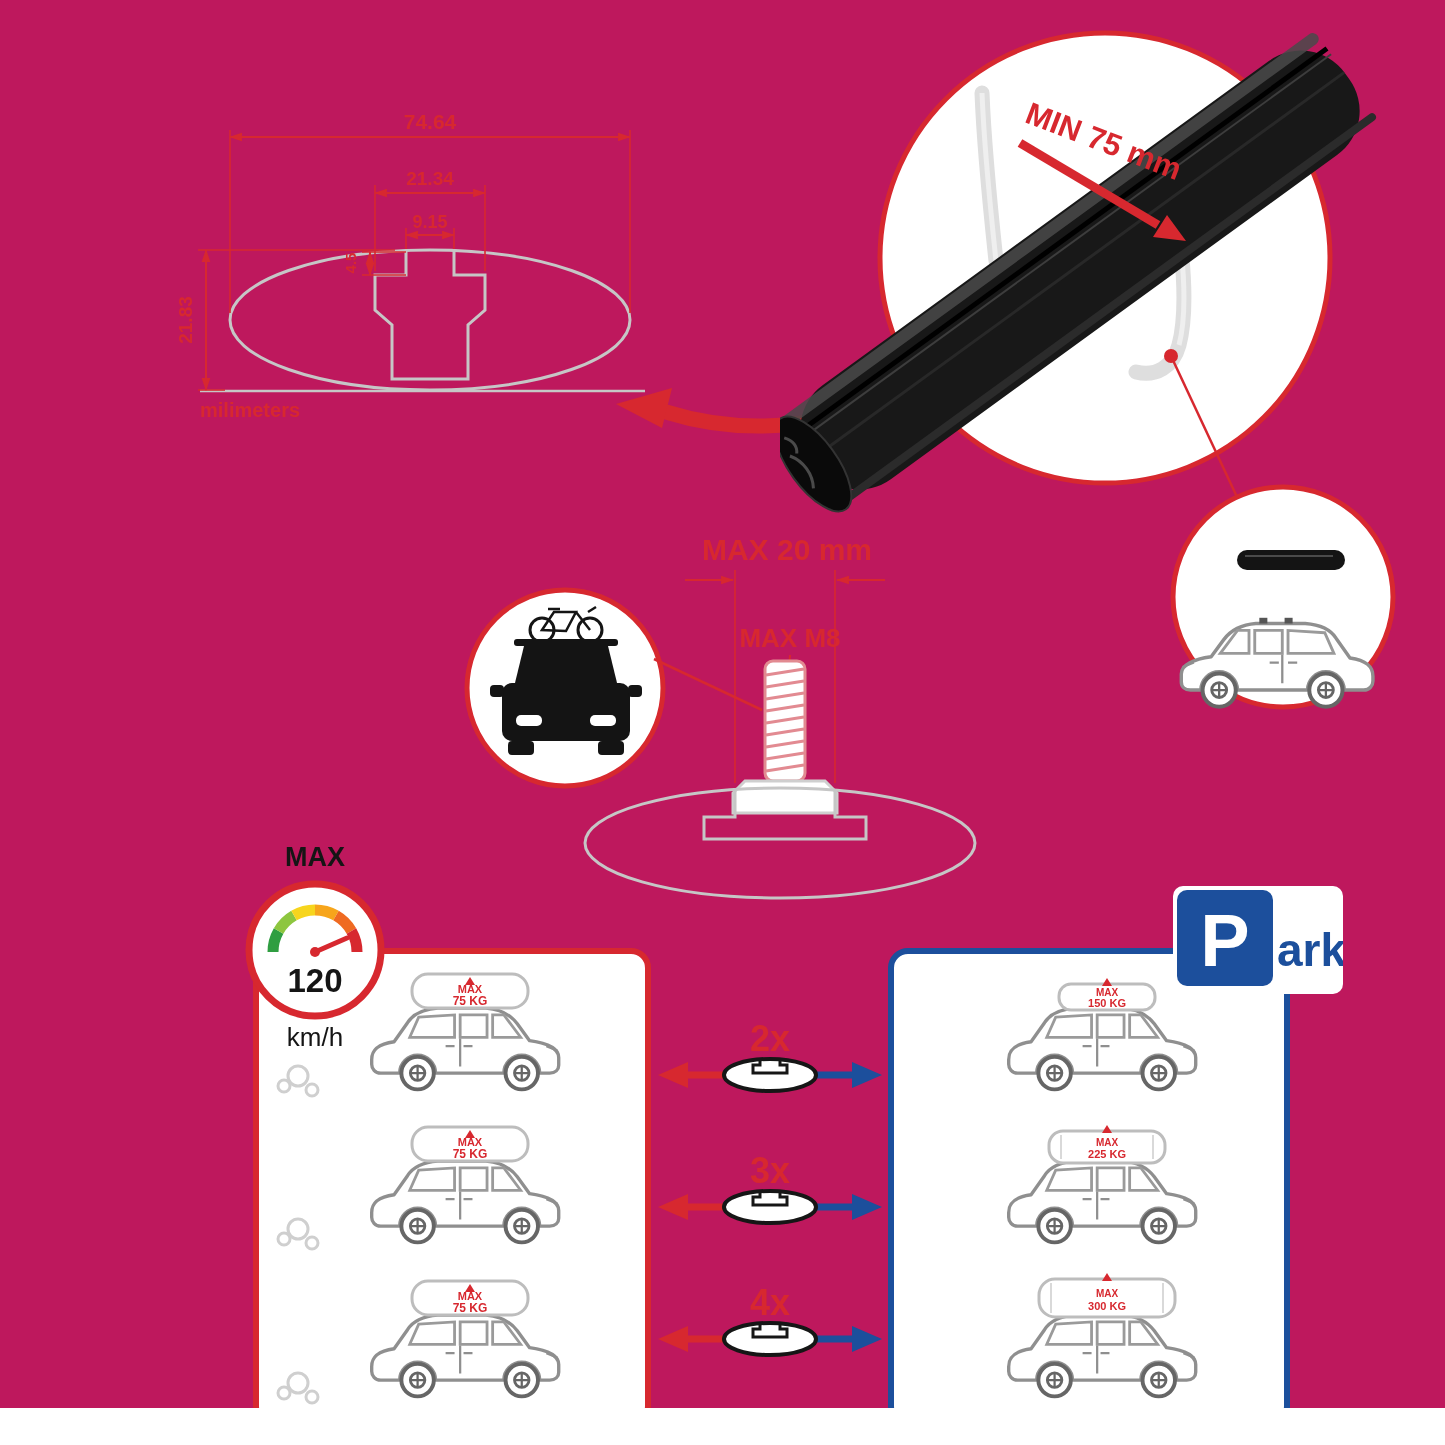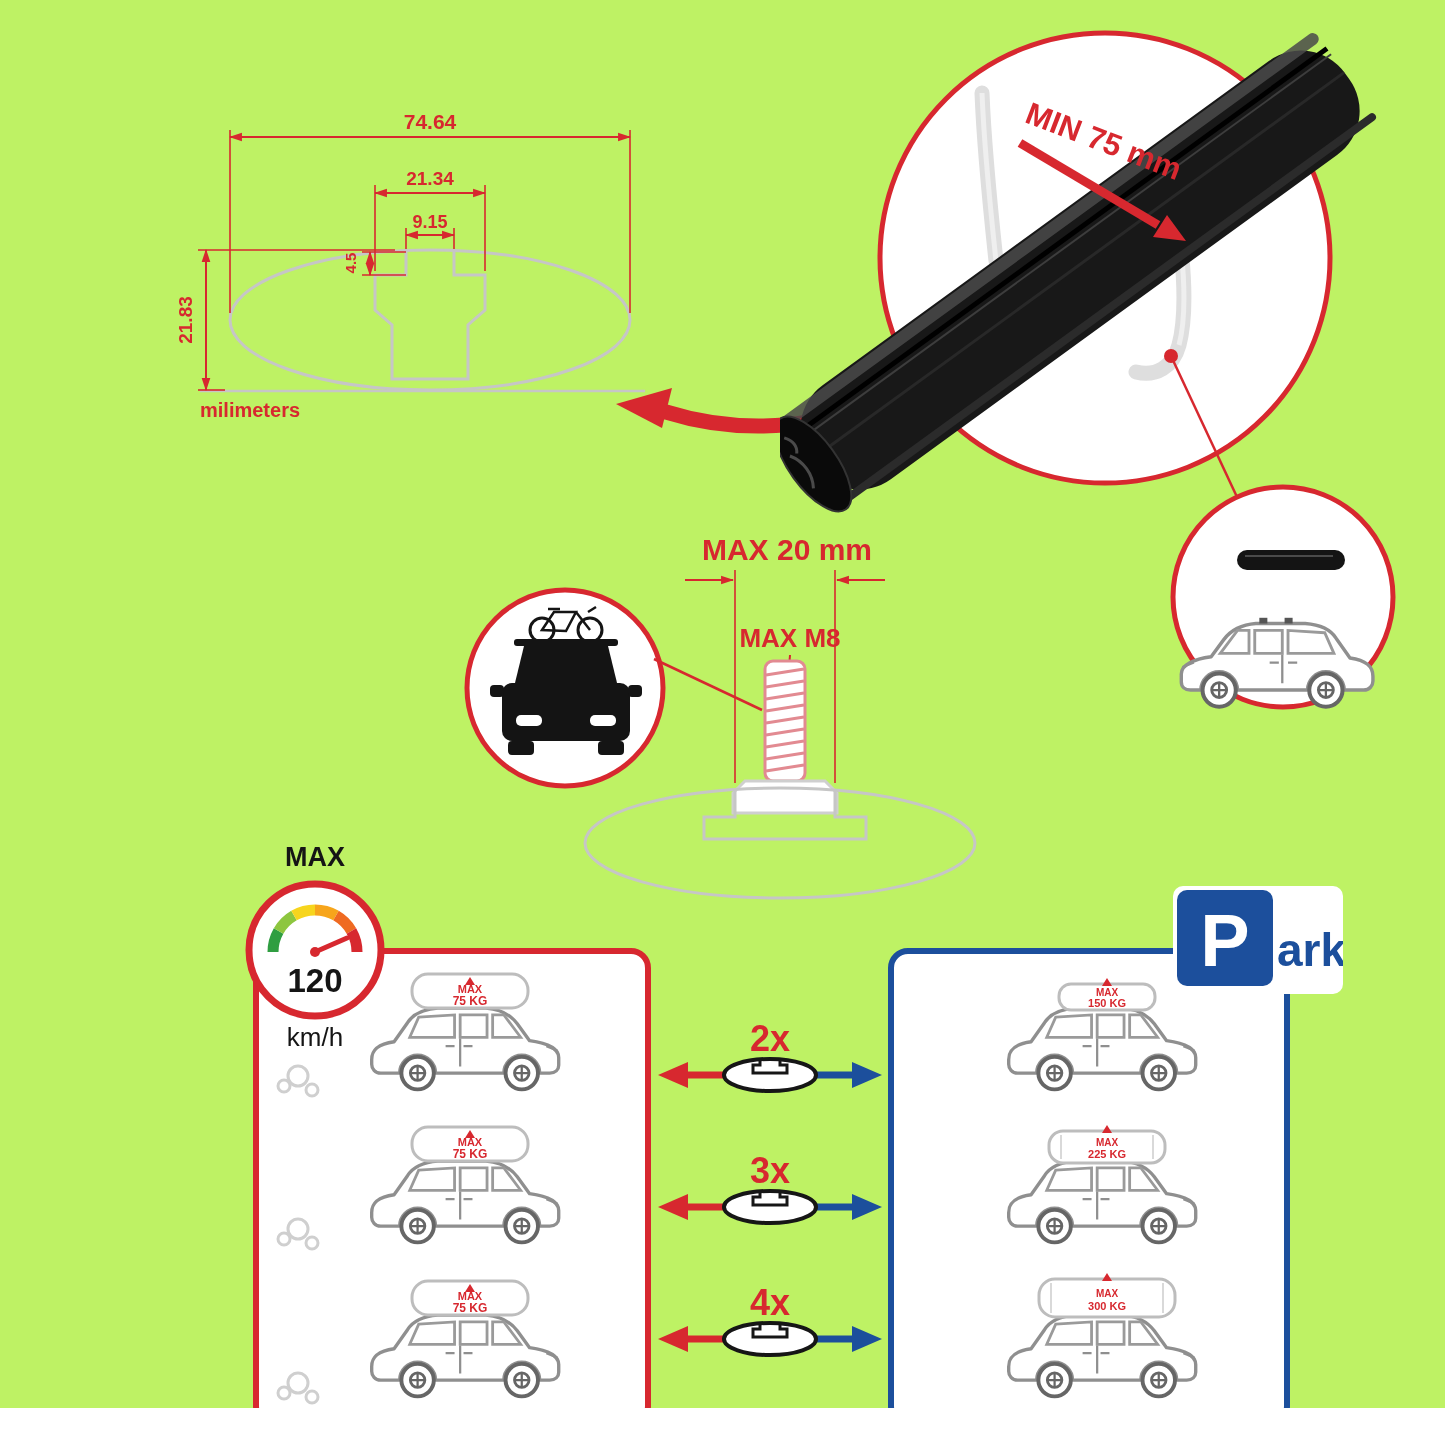--- a/index.html
+++ b/index.html
@@ -1,16 +1,16 @@
 <!DOCTYPE html>
 <html><head>
 <meta charset="utf-8">
 <style>
   html,body{margin:0;padding:0;background:#fff;}
-  .canvas{position:relative;width:1445px;height:1408px;background:#bef264;overflow:hidden;
+  .canvas{position:relative;width:1445px;height:1408px;background:#be185d;overflow:hidden;
           font-family:"Liberation Sans",sans-serif;}
   .abs{position:absolute;}
   svg text{font-family:"Liberation Sans",sans-serif;}
   .red-t{fill:#d7282f;font-weight:bold;}
   .blk-t{fill:#151515;font-weight:bold;}
   .blue-t{fill:#1c4f9c;font-weight:bold;}
   .ghost{stroke:#c6c6c6;stroke-width:3;fill:none;}
   .dimline{stroke:#d7282f;stroke-width:2;fill:none;}
   .extline{stroke:#d7282f;stroke-width:1.6;fill:none;}
   .panel{position:absolute;top:948px;height:478px;border-radius:20px;background:#fff;

